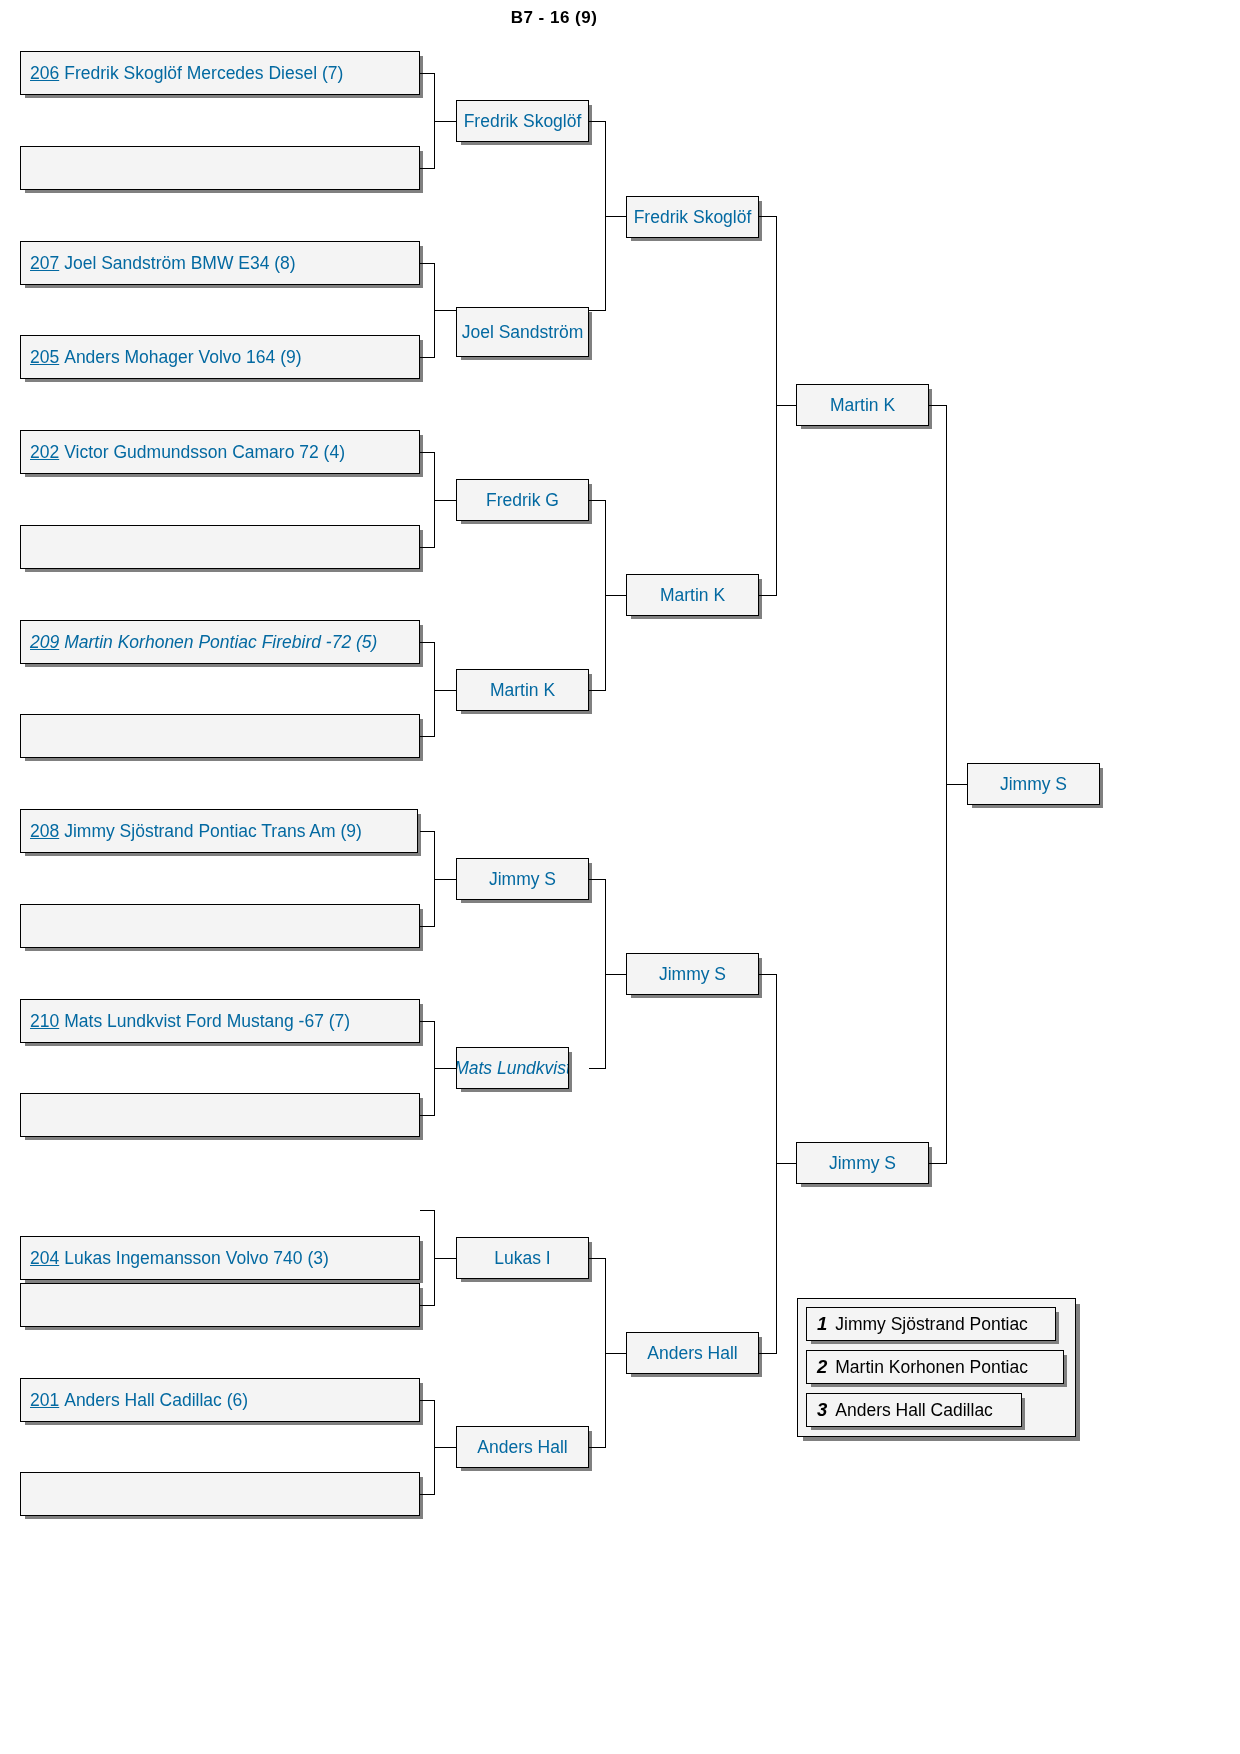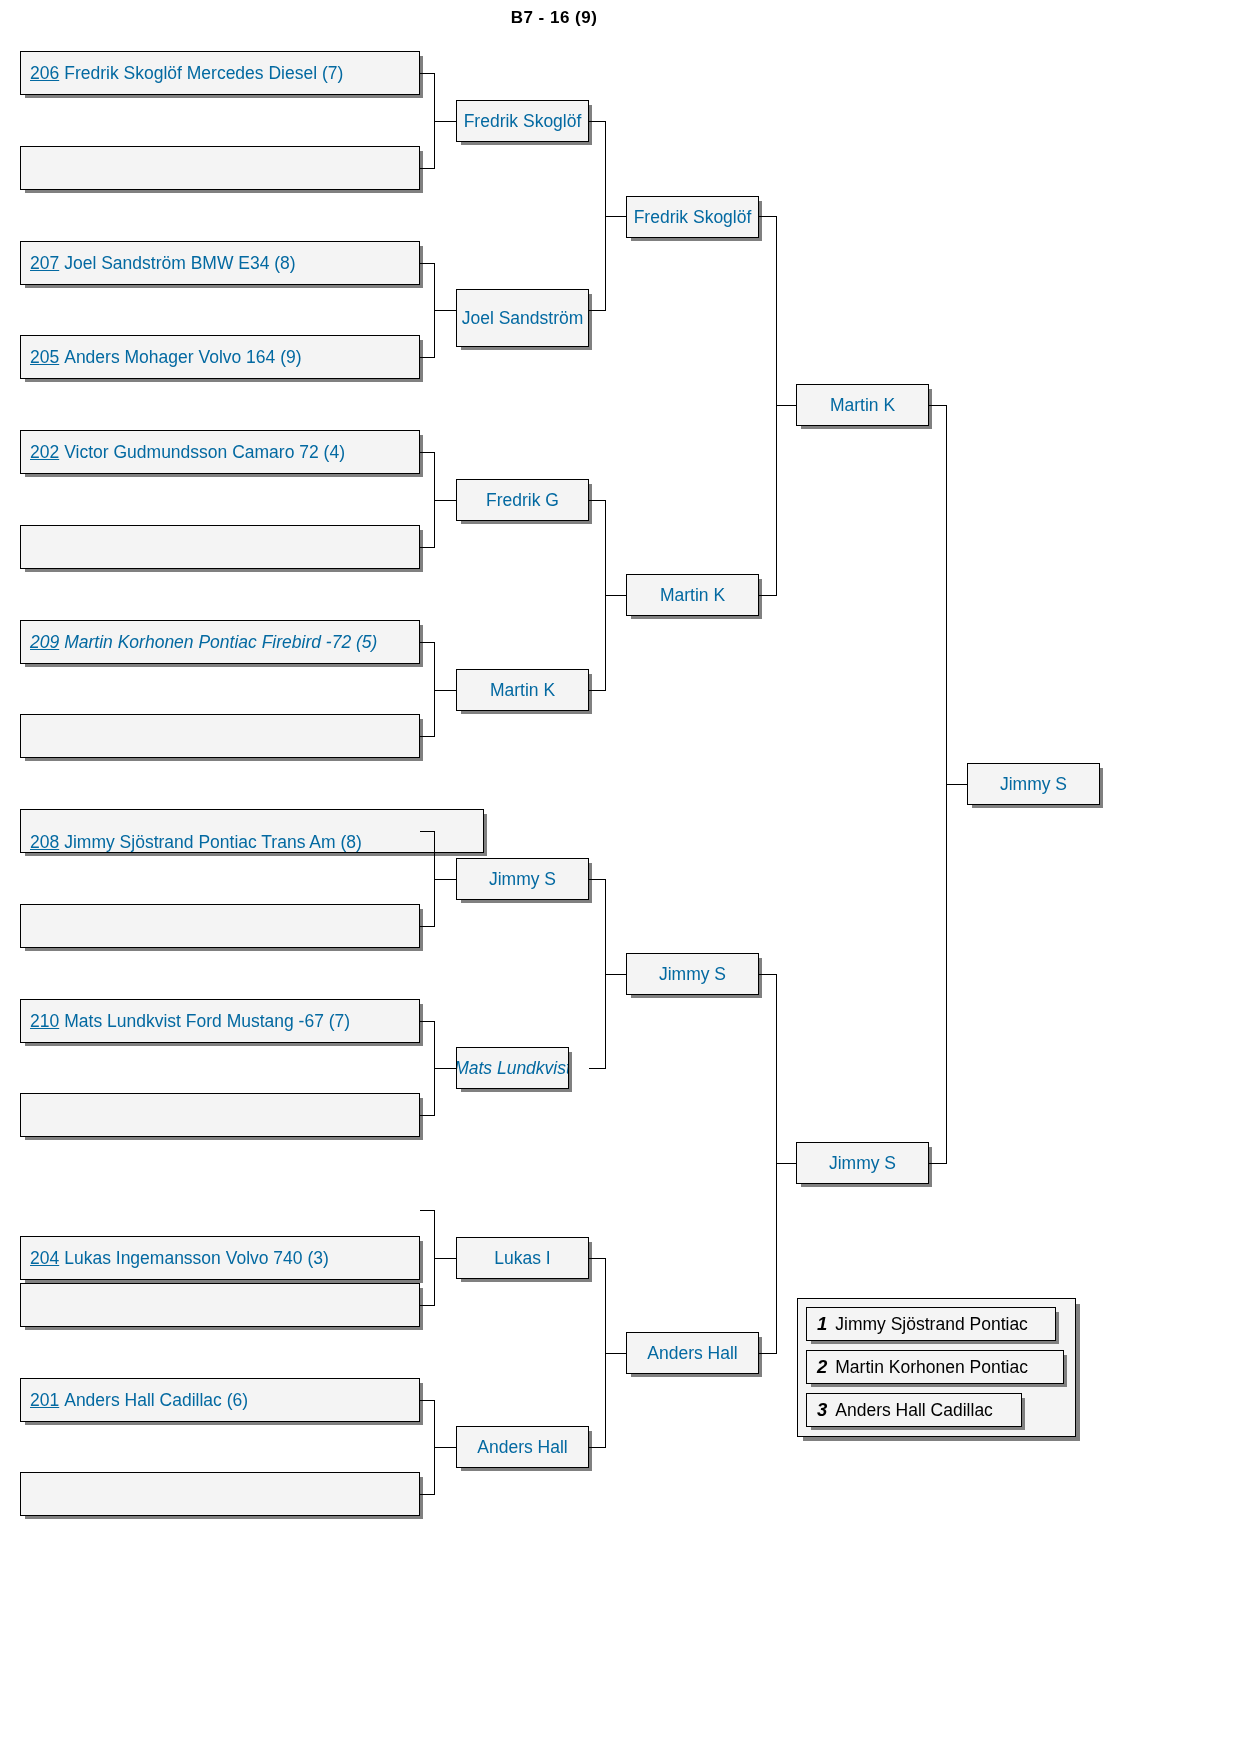--- a/index.html
+++ b/index.html
@@ -123,23 +123,23 @@
     <span></span>
   </div>
   <div class="box r1" style="left:20px;  top:620px; width:400px; height:44px;font-style:italic;">
     <span class="num">209</span>
     <span>Martin Korhonen Pontiac Firebird -72 (5)</span>
   </div>
   <div class="box r1" style="left:20px;  top:714px; width:400px; height:44px;">
     <span class="num"></span>
     <span></span>
   </div>
-  <div class="box r1" style="left:20px;  top:809px; width:464px; height:44px;align-items:flex-end;">
+  <div class="box r1" style="left:20px;  top:809px; width:398px; height:44px;">
     <span class="num">208</span>
-    <span>Jimmy Sjöstrand Pontiac Trans Am (8)</span>
+    <span>Jimmy Sjöstrand Pontiac Trans Am (9)</span>
   </div>
   <div class="box r1" style="left:20px; top:904px; width:400px; height:44px;">
     <span class="num"></span>
     <span></span>
   </div>
   <div class="box r1" style="left:20px; top:999px; width:400px; height:44px;">
     <span class="num">210</span>
     <span>Mats Lundkvist Ford Mustang -67 (7)</span>
   </div>
   <div class="box r1" style="left:20px; top:1093px; width:400px; height:44px;">
@@ -199,21 +199,21 @@
   <div class="ln h" style="left:434px; top:1258px; width:22px;"></div>
 
   <div class="ln h" style="left:420px; top:1400px; width:14px;"></div>
   <div class="ln h" style="left:420px; top:1494px; width:14px;"></div>
   <div class="ln v" style="left:434px; top:1400px; height:95px;"></div>
   <div class="ln h" style="left:434px; top:1447px; width:22px;"></div>
 
   <div class="box seed" style="left:456px; top:100px;  width:133px; height:42px;">
     <span>Fredrik Skoglöf</span>
   </div>
-  <div class="box seed" style="left:456px; top:289px;  width:133px; height:58px;">
+  <div class="box seed" style="left:456px; top:307px;  width:133px; height:50px;">
     <span>Joel Sandström</span>
   </div>
   <div class="box seed" style="left:456px; top:479px;  width:133px; height:42px;">
     <span>Fredrik G</span>
   </div>
   <div class="box seed" style="left:456px; top:669px;  width:133px; height:42px;">
     <span>Martin K</span>
   </div>
   <div class="box seed" style="left:456px; top:858px;  width:133px; height:42px;">
     <span>Jimmy S</span>

